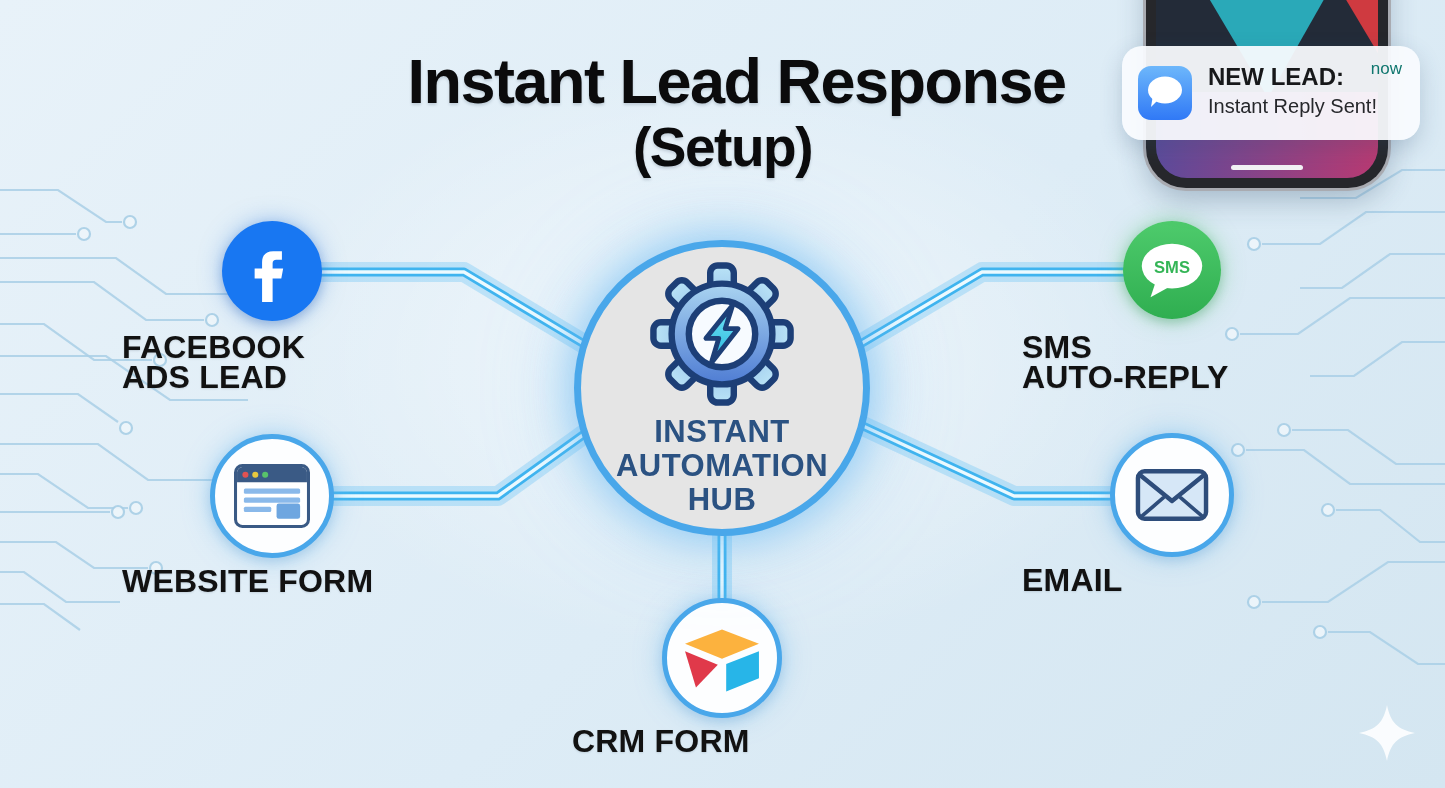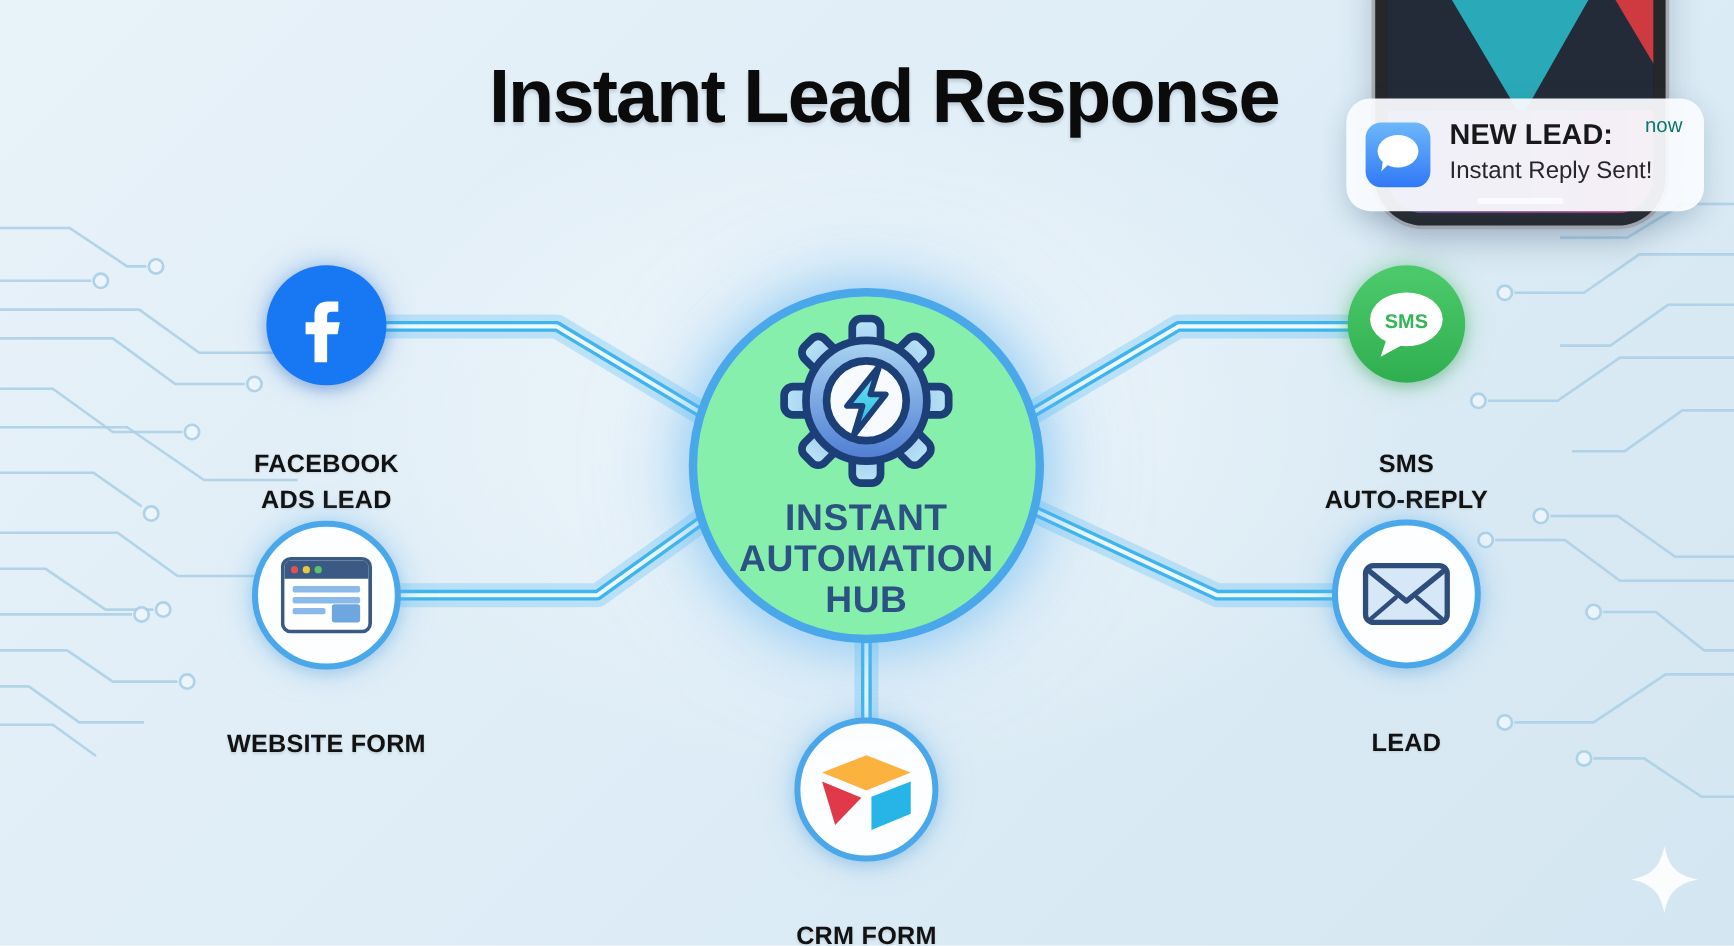--- a/index.html
+++ b/index.html
@@ -28,46 +28,46 @@
   .conn .core{stroke:#ecfaff;stroke-width:3.4;}
   
   .title{position:absolute;top:46px;left:0;width:100%;text-align:center;color:#0b0b0c;
          font-weight:bold;letter-spacing:-1.5px;text-shadow:0 2px 3px rgba(30,50,70,.18);}
   .title .l1{font-size:63px;line-height:70px;padding-left:28px;}
   .title .l2{font-size:55px;line-height:62px;}
   
   .circle{position:absolute;border-radius:50%;display:flex;align-items:center;justify-content:center;}
   .white-node{background:#fdfeff;border:5px solid var(--node-border-blue);
               box-shadow:0 0 26px rgba(110,185,240,.55),0 4px 10px rgba(70,120,170,.18);}
-  .node-label{position:absolute;text-align:center;font-weight:bold;font-size:21px;line-height:30px;
-              color:var(--label-text);letter-spacing:.2px;text-shadow:0 1px 2px rgba(40,60,80,.15);margin-top:40px;}
+  .node-label{position:absolute;font-weight:bold;font-size:32px;line-height:30px;
+              color:var(--label-text);letter-spacing:.2px;text-shadow:0 1px 2px rgba(40,60,80,.15);}
   
   .hub{position:absolute;left:574px;top:240px;width:296px;height:296px;border-radius:50%;
-       background:#86efac;border:7px solid var(--node-border-blue);
+       background:#e5e5e5;border:7px solid var(--node-border-blue);
        box-shadow:0 0 46px rgba(85,175,240,.6),0 0 90px rgba(120,195,245,.35);
        display:flex;flex-direction:column;align-items:center;justify-content:center;}
   .hub-label{margin-top:6px;text-align:center;font-weight:bold;font-size:31px;line-height:34px;
              color:var(--hub-text);letter-spacing:.5px;}
   
   .fb{left:222px;top:221px;width:100px;height:100px;background:var(--facebook-blue);
       box-shadow:0 0 22px rgba(70,140,230,.5),0 4px 10px rgba(40,80,150,.25);}
   
   .sms{left:1123px;top:221px;width:98px;height:98px;
        background:linear-gradient(180deg,#4ecb6c,#2fae50);
        box-shadow:0 0 22px rgba(90,200,120,.5),0 4px 10px rgba(40,120,70,.25);}
   
   .phone{position:absolute;left:1146px;top:-64px;width:242px;height:252px;border-radius:40px;
          background:#26272b;box-shadow:0 0 0 3px #a9abb1,0 12px 28px rgba(40,70,100,.3);}
   .screen{position:absolute;left:10px;top:10px;right:10px;bottom:10px;border-radius:31px;
           overflow:hidden;background:#1d2431;}
   .home-bar{position:absolute;left:50%;transform:translateX(-50%);bottom:8px;width:72px;height:5px;
             border-radius:3px;background:#f3f3f5;}
   
   .notif{position:absolute;left:1122px;top:46px;width:298px;height:94px;border-radius:20px;
-         background:rgba(249,251,254,.94);box-shadow:0 8px 22px rgba(50,80,120,.22);margin-top:36px;}
+         background:rgba(249,251,254,.94);box-shadow:0 8px 22px rgba(50,80,120,.22);}
   .notif .app-icon{position:absolute;left:16px;top:20px;width:54px;height:54px;border-radius:13px;
          background:linear-gradient(180deg,#6db7fb,#3079f6);overflow:hidden;}
   .notif .txt{position:absolute;left:86px;top:16px;color:#17181a;}
   .notif .n-title{display:block;font-size:24px;line-height:29px;font-weight:bold;}
   .notif .n-body{display:block;font-size:20px;line-height:30px;font-weight:normal;color:#26272b;}
   .notif .n-time{position:absolute;right:18px;top:13px;font-size:17px;color:#0f766e;}
   .lbl-line{display:block;}
 </style>
 </head>
 <body>
@@ -144,20 +144,21 @@
     </g>
   <g class="conn">
     <use href="#p-crm" class="glow"></use>
       <use href="#p-crm" class="mid"></use>
       <use href="#p-crm" class="core"></use>
     </g>
 </svg>
 
 <div class="title">
   <div class="l1">Instant Lead Response</div>
+  <div class="l2">(Setup)</div>
 </div>
 
 <div class="circle fb">
   <svg width="62" height="62" viewBox="0 0 100 100">
     <path fill="#ffffff" d="M66 18 H52 c-12 0-18 7-18 18 v10 H22 v16 h12 v38 h17 V62 h14 l3-16 H51 v-8 c0-4 2-6 6-6 h9 z"></path>
   </svg>
 </div>
 <div class="node-label" style="left:122px;top:332px;width:300px;">
   <span class="lbl-line">FACEBOOK</span>
   <span class="lbl-line">ADS LEAD</span>
@@ -194,21 +195,21 @@
 </div>
 
 <div class="circle white-node" style="left:1110px;top:433px;width:124px;height:124px;">
   <svg width="74" height="54" viewBox="0 0 100 72">
     <rect x="4" y="4" width="92" height="64" rx="9" fill="#d6e7f7" stroke="#2e4d7b" stroke-width="6"></rect>
     <path d="M8 10 L50 44 L92 10" fill="none" stroke="#2e4d7b" stroke-width="6" stroke-linejoin="round" stroke-linecap="round"></path>
     <path d="M10 64 L38 40 M90 64 L62 40" fill="none" stroke="#2e4d7b" stroke-width="5" stroke-linecap="round"></path>
   </svg>
 </div>
 <div class="node-label" style="left:1022px;top:565px;width:300px;">
-  <span class="lbl-line">LEAD</span>
+  <span class="lbl-line">EMAIL</span>
 </div>
 
 <div class="circle white-node" style="left:662px;top:598px;width:120px;height:120px;">
   <svg width="84" height="78" viewBox="-50 -45 100 90">
     <path d="M 0 -34 L 44 -17 L 0 1 L -44 -17 Z" fill="var(--airtable-yellow)"></path>
     <path d="M 5 7 L 44 -8 L 44 24 L 5 40 Z" fill="var(--airtable-blue)"></path>
     <path d="M -44 -8 L -5 8 L -31 35 Z" fill="var(--airtable-red)"></path>
   </svg>
 </div>
 <div class="node-label" style="left:572px;top:726px;width:300px;">

